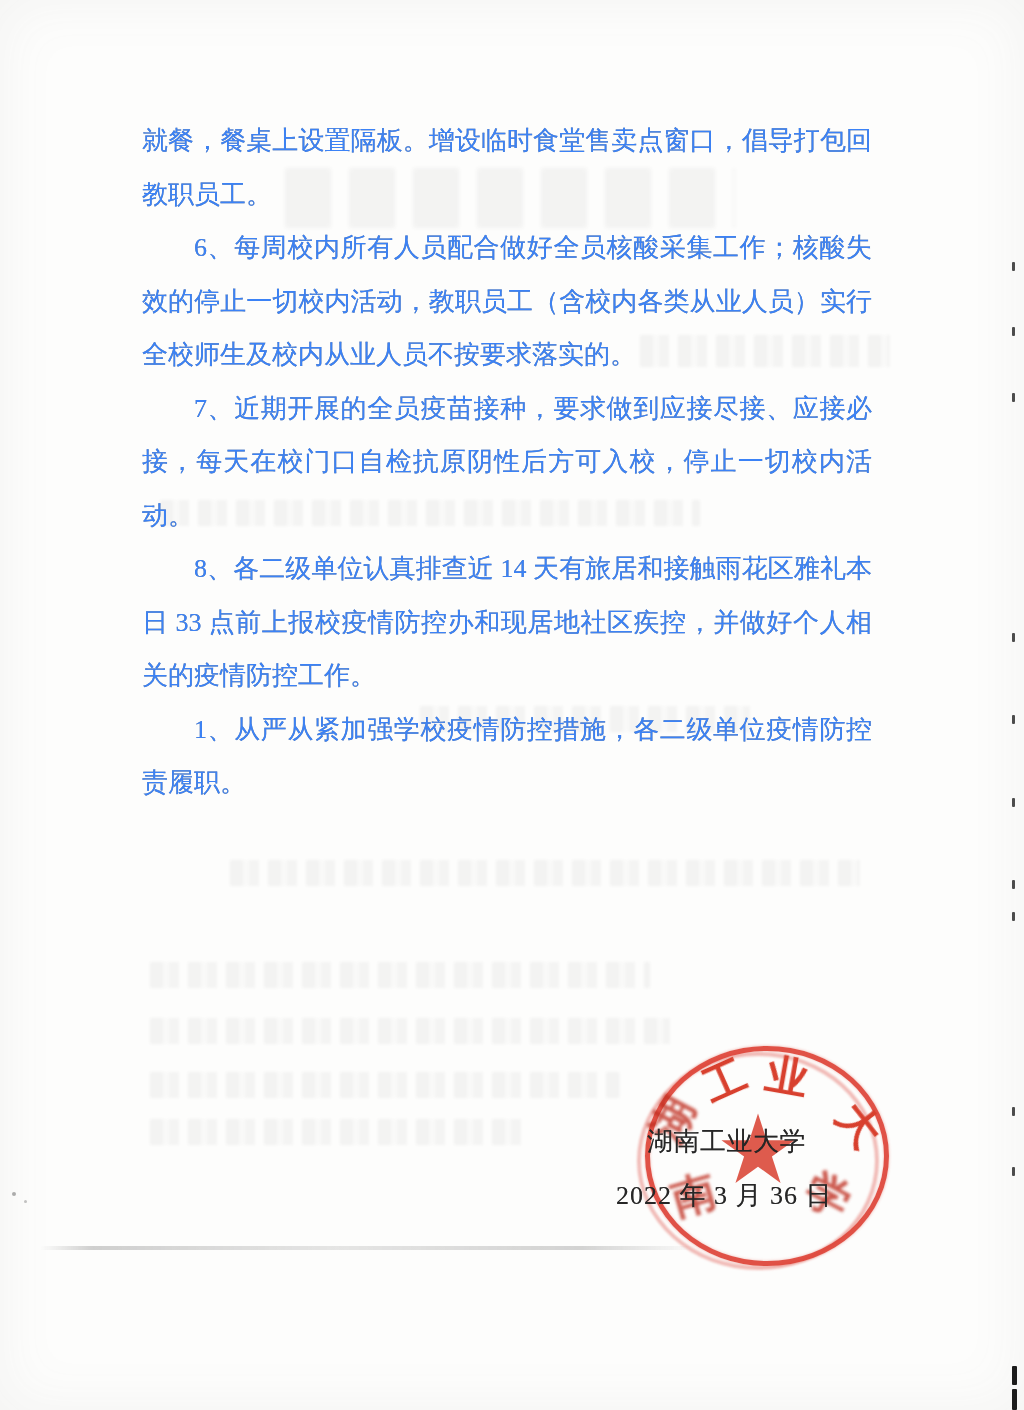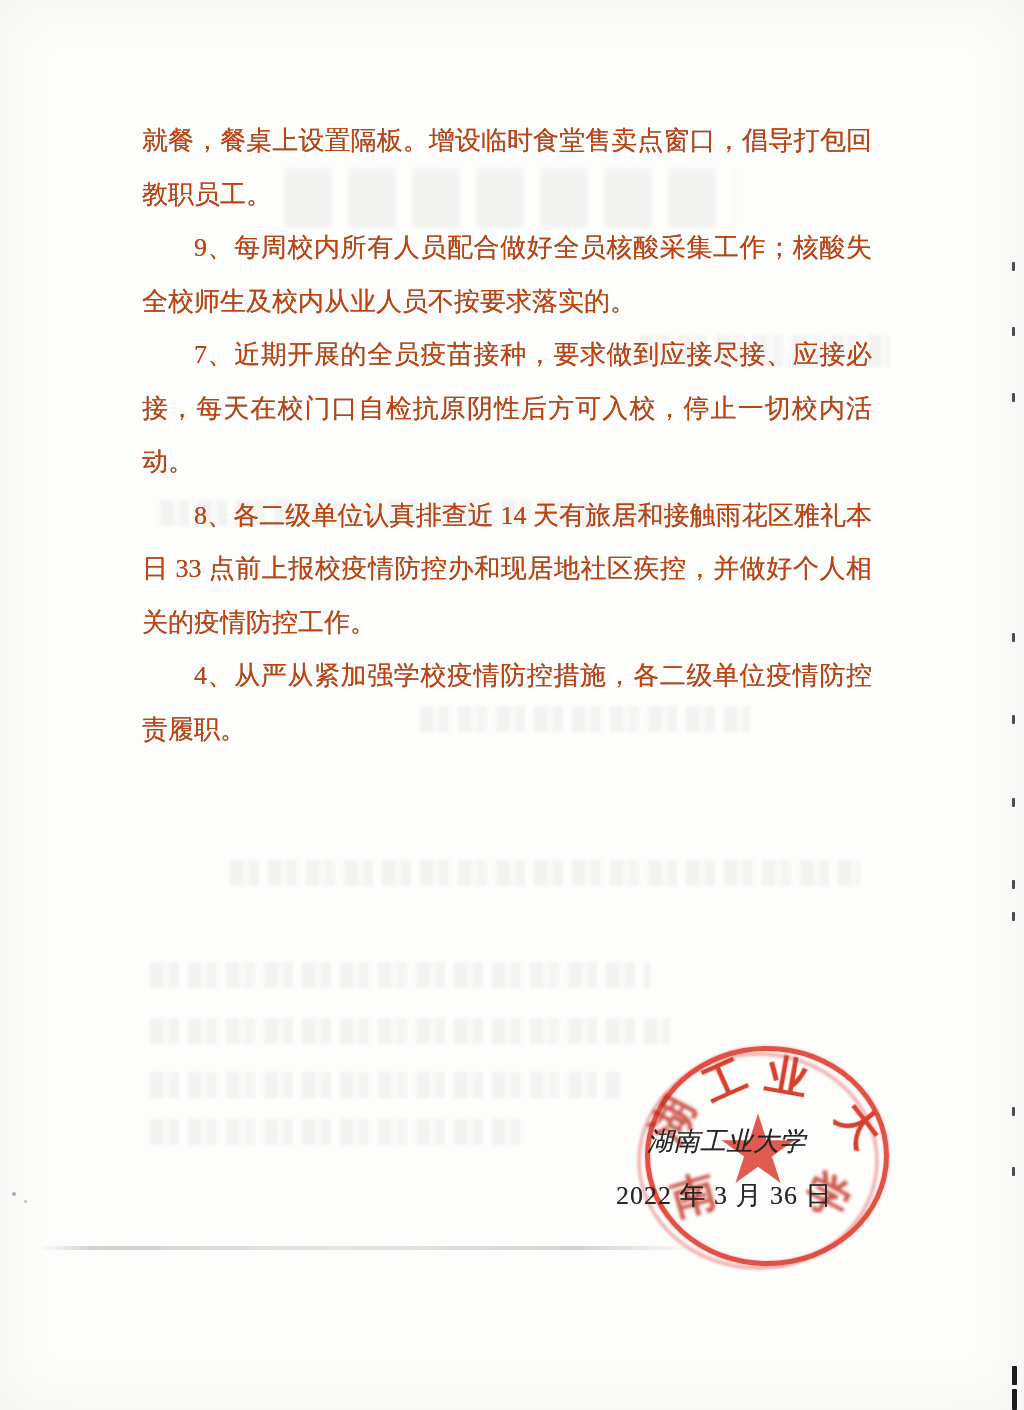--- a/index.html
+++ b/index.html
@@ -7,30 +7,30 @@
     width:1024px;height:1410px;position:relative;overflow:hidden;
     background:#fdfdfc;
     font-family:"Liberation Serif","DejaVu Serif",serif;
   }
   .page-shade{position:absolute;inset:0;pointer-events:none;
     box-shadow:inset 0 0 60px rgba(120,120,120,0.07);}
   
   .textblock{position:absolute;left:142px;top:114px;width:730px;color:#1c1c1c;}
   .line{
     height:53.5px;line-height:53.5px;font-size:26px;
-    white-space:nowrap;color:#c2410c;
+    white-space:nowrap;color:#3b82f6;
     text-shadow:0 0 .6px rgba(20,20,20,.55);
   }
   .jl{text-align:justify;text-align-last:justify;
       text-justify:inter-character;white-space:normal;}
   .in{padding-left:52px;}
   
   .sig{position:absolute;color:#262626;font-size:26px;white-space:nowrap;
     text-shadow:0 0 .6px rgba(20,20,20,.5);z-index:30;}
-  .sig-org{left:647px;top:1124px;letter-spacing:0.5px;font-style:italic;}
+  .sig-org{left:647px;top:1124px;letter-spacing:0.5px;}
   .sig-date{left:616px;top:1178px;letter-spacing:1px;}
   
   .seal-ring{position:absolute;left:645px;top:1046px;width:234px;height:210px;
     border:5px solid rgba(221,66,54,.92);border-radius:50%;
     box-shadow:0 0 3px rgba(221,66,54,.45), inset 0 0 3px rgba(221,66,54,.35);
     z-index:10;}
   .seal-ring2{position:absolute;left:637px;top:1052px;width:234px;height:210px;
     border:4px solid rgba(221,66,54,.35);border-radius:50%;
     filter:blur(1px);z-index:9;}
   .ringchar{position:absolute;z-index:11;color:#d8402e;font-weight:bold;
@@ -79,29 +79,30 @@
 <div class="strip" style="left:230px;top:860px;width:630px;height:26px;"></div>
 <div class="strip" style="left:150px;top:962px;width:500px;height:26px;"></div>
 <div class="strip" style="left:150px;top:1018px;width:520px;height:26px;"></div>
 <div class="strip" style="left:150px;top:1072px;width:470px;height:26px;"></div>
 <div class="strip" style="left:150px;top:1119px;width:380px;height:26px;"></div>
 <div class="smudge"></div>
 
 <div class="textblock">
   <div class="line jl">就餐，餐桌上设置隔板。增设临时食堂售卖点窗口，倡导打包回</div>
   <div class="line">教职员工。</div>
-  <div class="line jl in">9、每周校内所有人员配合做好全员核酸采集工作；核酸失</div>
+  <div class="line jl in">6、每周校内所有人员配合做好全员核酸采集工作；核酸失</div>
+  <div class="line jl">效的停止一切校内活动，教职员工（含校内各类从业人员）实行</div>
   <div class="line">全校师生及校内从业人员不按要求落实的。</div>
   <div class="line jl in">7、近期开展的全员疫苗接种，要求做到应接尽接、应接必</div>
   <div class="line jl">接，每天在校门口自检抗原阴性后方可入校，停止一切校内活</div>
   <div class="line">动。</div>
   <div class="line jl in">8、各二级单位认真排查近 14 天有旅居和接触雨花区雅礼本</div>
   <div class="line jl">日 33 点前上报校疫情防控办和现居地社区疾控，并做好个人相</div>
   <div class="line">关的疫情防控工作。</div>
-  <div class="line jl in">4、从严从紧加强学校疫情防控措施，各二级单位疫情防控</div>
+  <div class="line jl in">1、从严从紧加强学校疫情防控措施，各二级单位疫情防控</div>
   <div class="line">责履职。</div>
 </div>
 
 <div class="seal-ring2"></div>
 <div class="seal-ring"></div>
 <div class="ringchar rc-gong">工</div>
 <div class="ringchar rc-ye">业</div>
 <div class="ringchar rc-da">大</div>
 <div class="ghostchar gc-1">湖</div>
 <div class="ghostchar gc-2">南</div>

